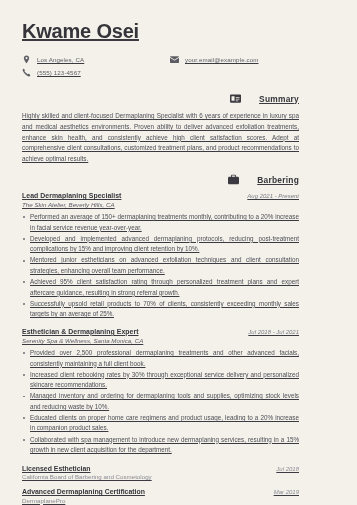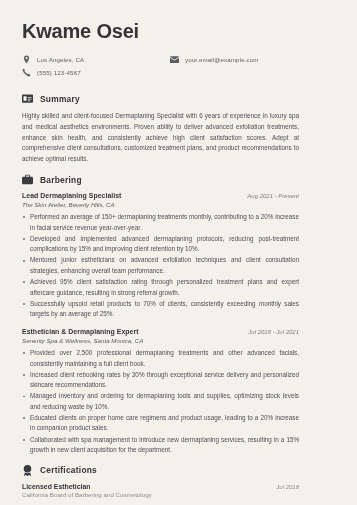--- a/index.html
+++ b/index.html
@@ -13,20 +13,21 @@
     font-family: "Liberation Sans", sans-serif;
     color: #3a3a40;
     overflow: hidden;
   }
   .page {
     width: 317px;
     height: 505px;
     box-sizing: border-box;
     padding: 18px 18px 10px 22px;
     background: #f4f1ea;
+    text-decoration: underline;
   }
 
   
   .name {
     font-size: 20px;
     font-weight: bold;
     letter-spacing: -0.2px;
     color: #34343a;
     margin: 2px 0 12px 0;
     line-height: 1.1;
@@ -59,22 +60,23 @@
     color: #5e5e66;
     letter-spacing: 0.1px;
     white-space: nowrap;
   }
 
   
   .section { margin-bottom: 9px; }
   .section-head {
     display: flex;
     align-items: center;
-    gap: 7px;
+    gap: 18px;
     margin-bottom: 7px;
+    justify-content: flex-end;
   }
   .section-head .sec-ico {
     width: 11px;
     height: 11px;
     flex: 0 0 11px;
     display: inline-flex;
     align-items: center;
     justify-content: center;
     color: #3a3a40;
   }
@@ -261,28 +263,20 @@
         <li>Provided over 2,500 professional dermaplaning treatments and other advanced facials, consistently maintaining a full client book.</li>
         <li>Increased client rebooking rates by 30% through exceptional service delivery and personalized skincare recommendations.</li>
         <li>Managed inventory and ordering for dermaplaning tools and supplies, optimizing stock levels and reducing waste by 10%.</li>
         <li>Educated clients on proper home care regimens and product usage, leading to a 20% increase in companion product sales.</li>
         <li>Collaborated with spa management to introduce new dermaplaning services, resulting in a 15% growth in new client acquisition for the department.</li>
       </ul>
     </div>
   </div>
 
   <div class="section">
-    <div class="section-head">
-      <span class="sec-ico">
-        <svg width="11" height="11" viewBox="0 0 16 16" fill="currentColor">
-          <path d="M8 0a5.5 5.5 0 1 0 0 11A5.5 5.5 0 0 0 8 0zM4.3 10.9 2.6 16l3.2-1.3L8 16l2.2-1.3L13.4 16l-1.7-5.1a6.8 6.8 0 0 1-7.4 0z"></path>
-        </svg>
-      </span>
-      <span class="section-title">Certifications</span>
-    </div>
 
     <div class="cert">
       <div class="cert-top">
         <span class="cert-name">Licensed Esthetician</span>
         <span class="cert-date">Jul 2018</span>
       </div>
       <div class="cert-issuer">California Board of Barbering and Cosmetology</div>
     </div>
 
     <div class="cert">

